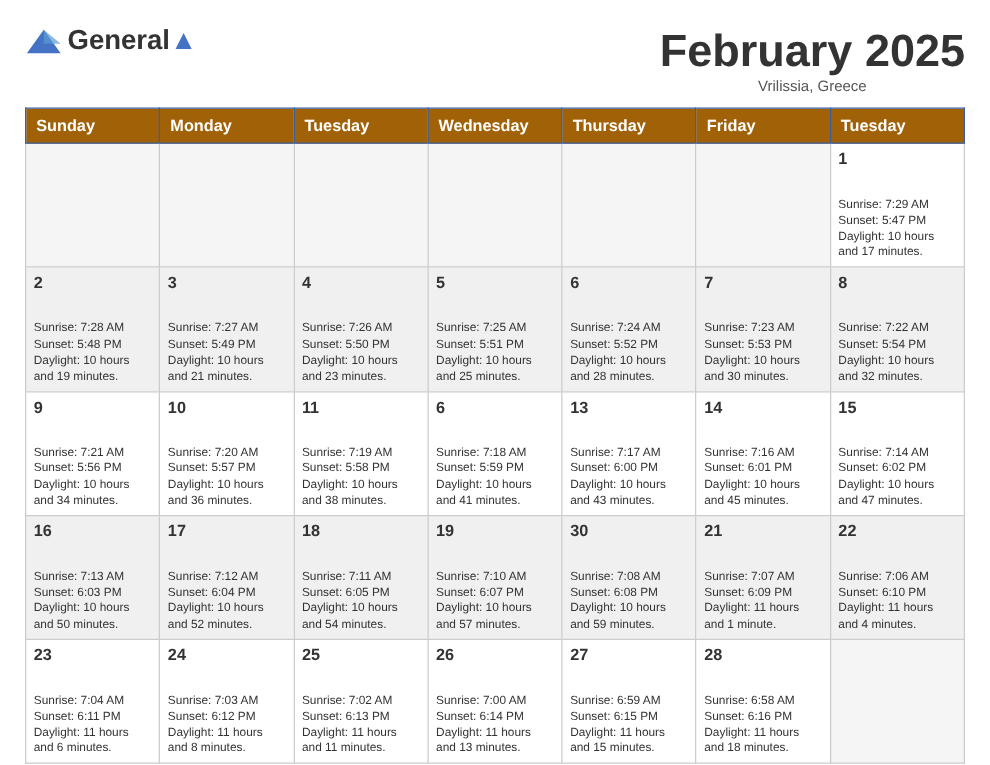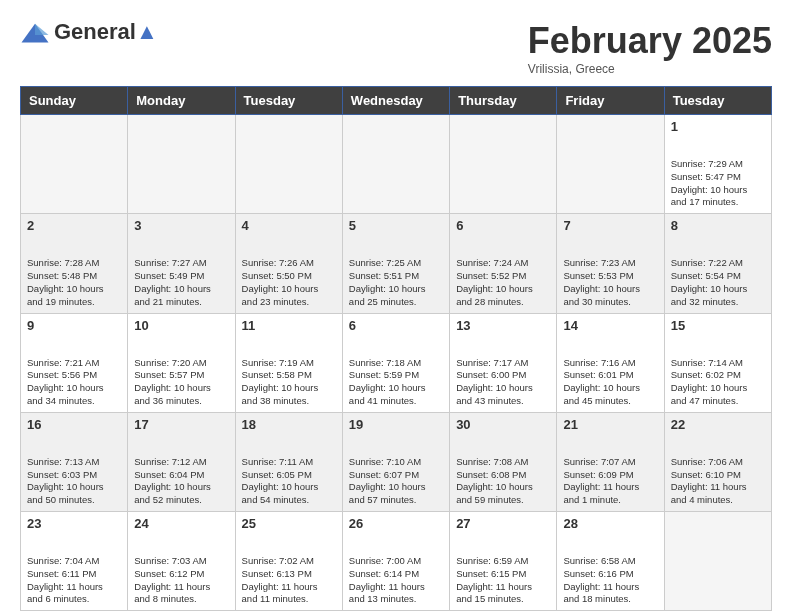--- a/index.html
+++ b/index.html
@@ -27,38 +27,38 @@
       line-height: 1.1;
     }
     .logo-text .blue { color: #4472c4; }
     .logo-icon {
       width: 30px;
       height: 30px;
       margin-right: 4px;
       position: relative;
     }
     .title-block {
-      text-align: left;
+      text-align: center;
     }
     .month-title {
       font-size: 36px;
       font-weight: bold;
       color: #333;
     }
     .location {
       font-size: 12px;
       color: #555;
     }
     .calendar {
       width: 100%;
       border-collapse: collapse;
       border: 1px solid #999;
     }
     .calendar th {
-      background-color: #404040;
+      background-color: #a16207;
       color: #fff;
       text-align: left;
       padding: 6px 8px;
       font-size: 13px;
       border: 1px solid #3a5fa0;
     }
     .calendar td {
       border: 1px solid #ccc;
       vertical-align: top;
       padding: 4px 6px;

